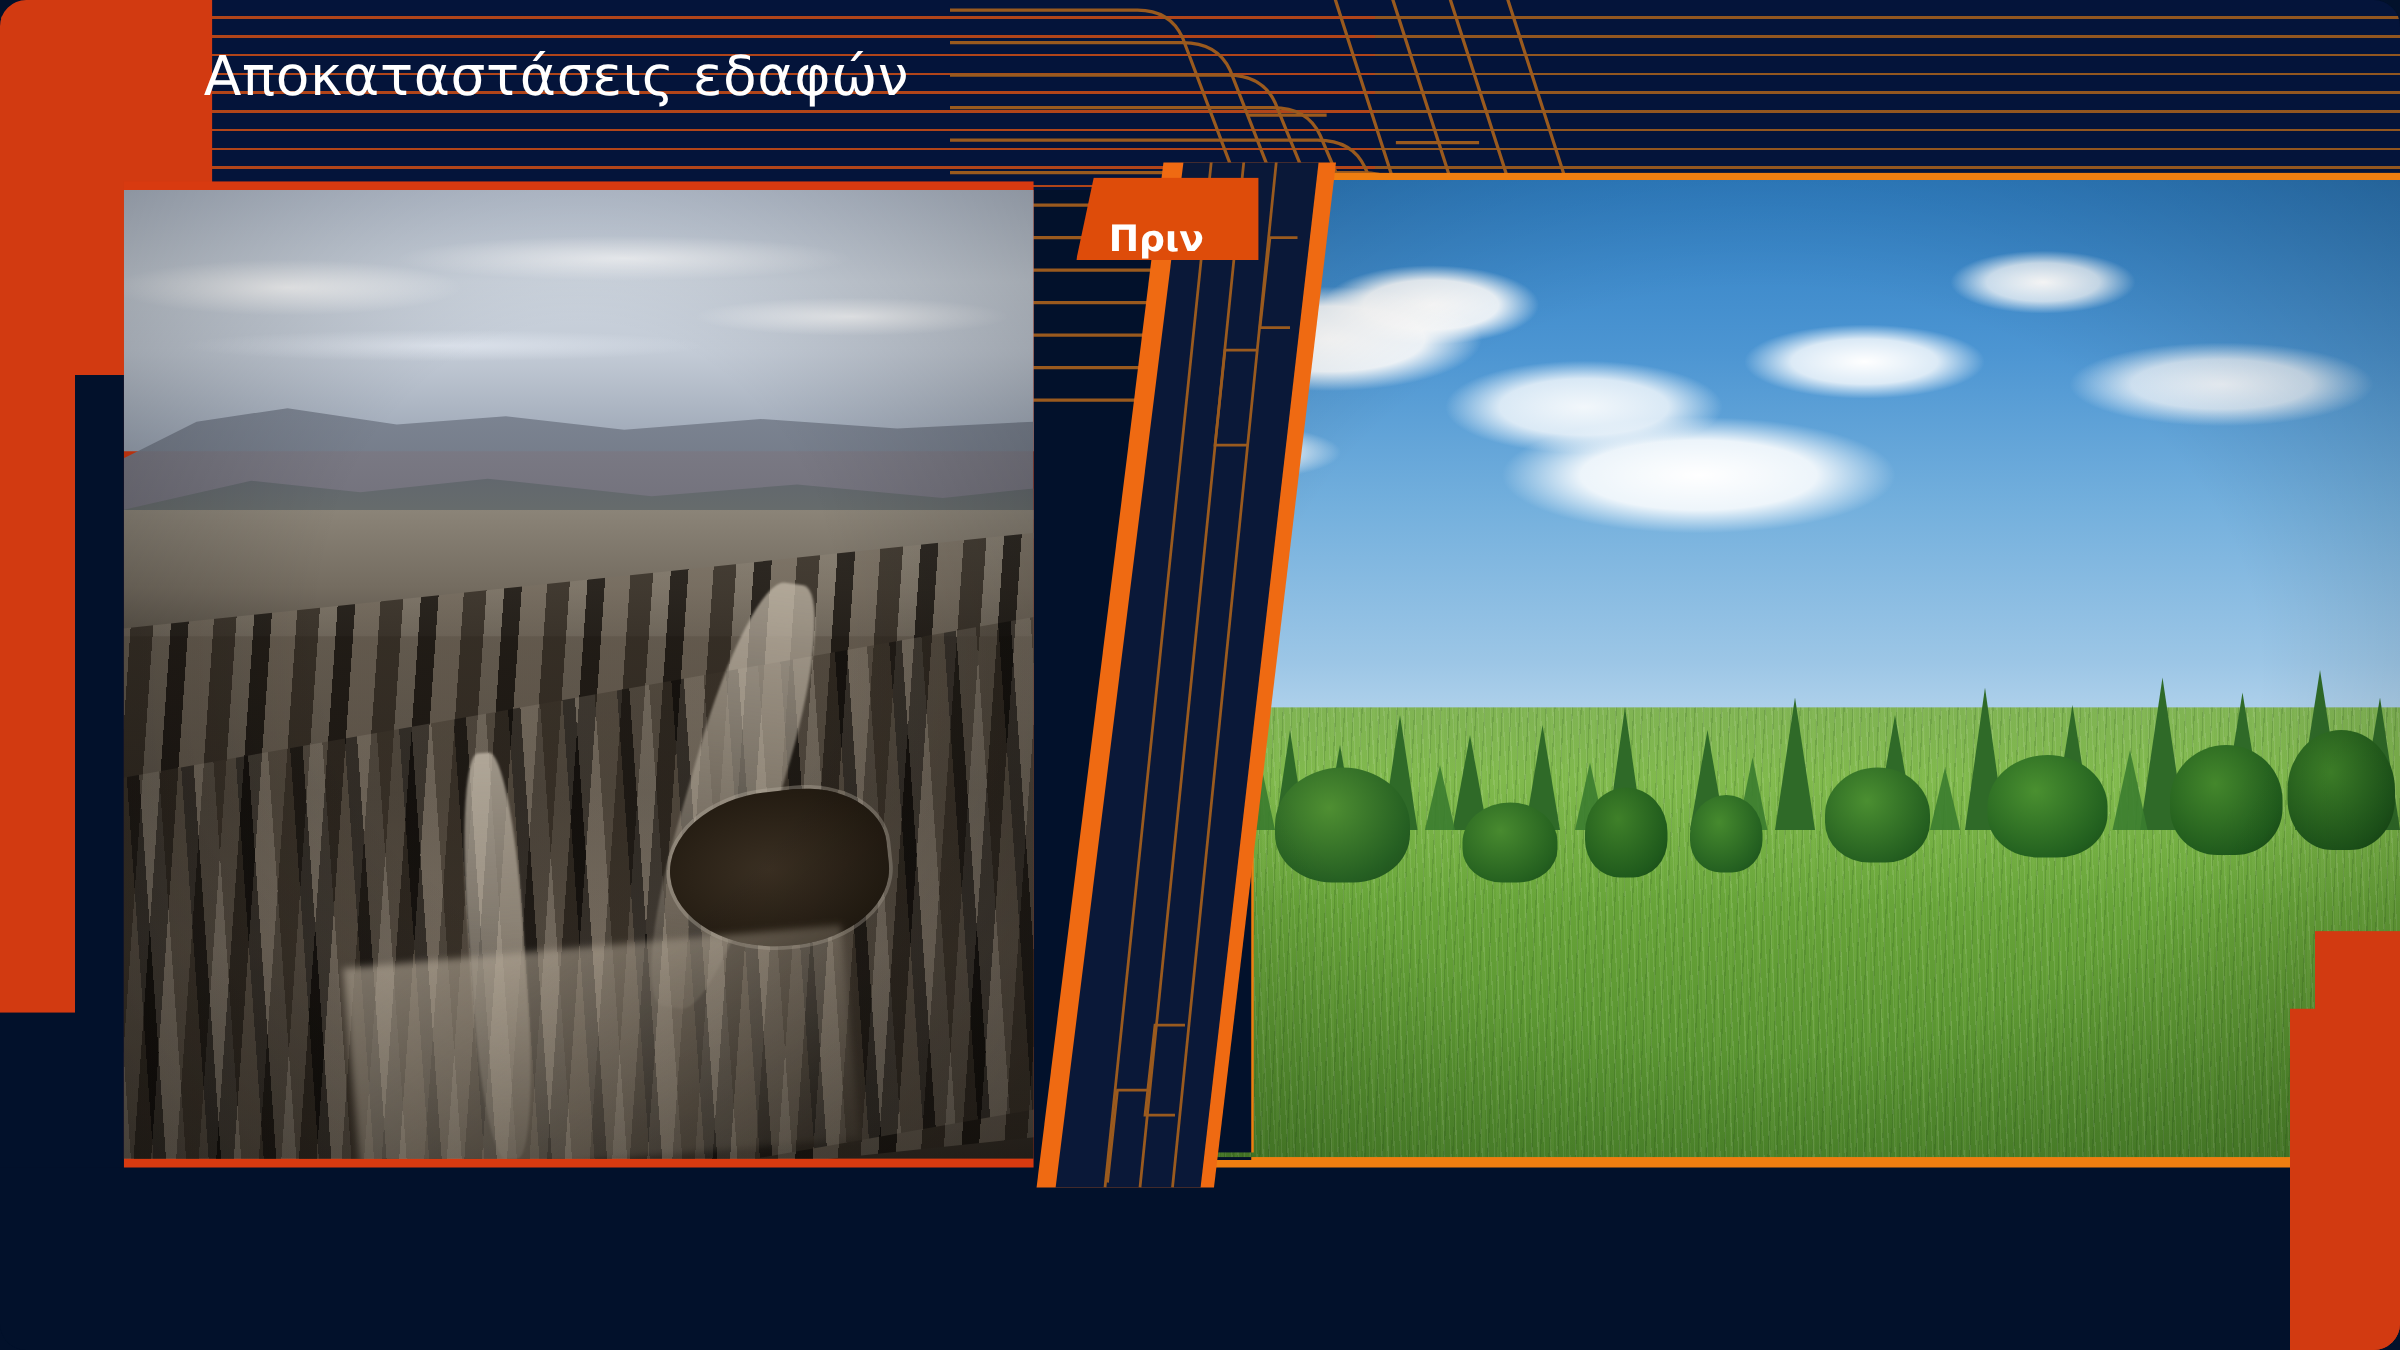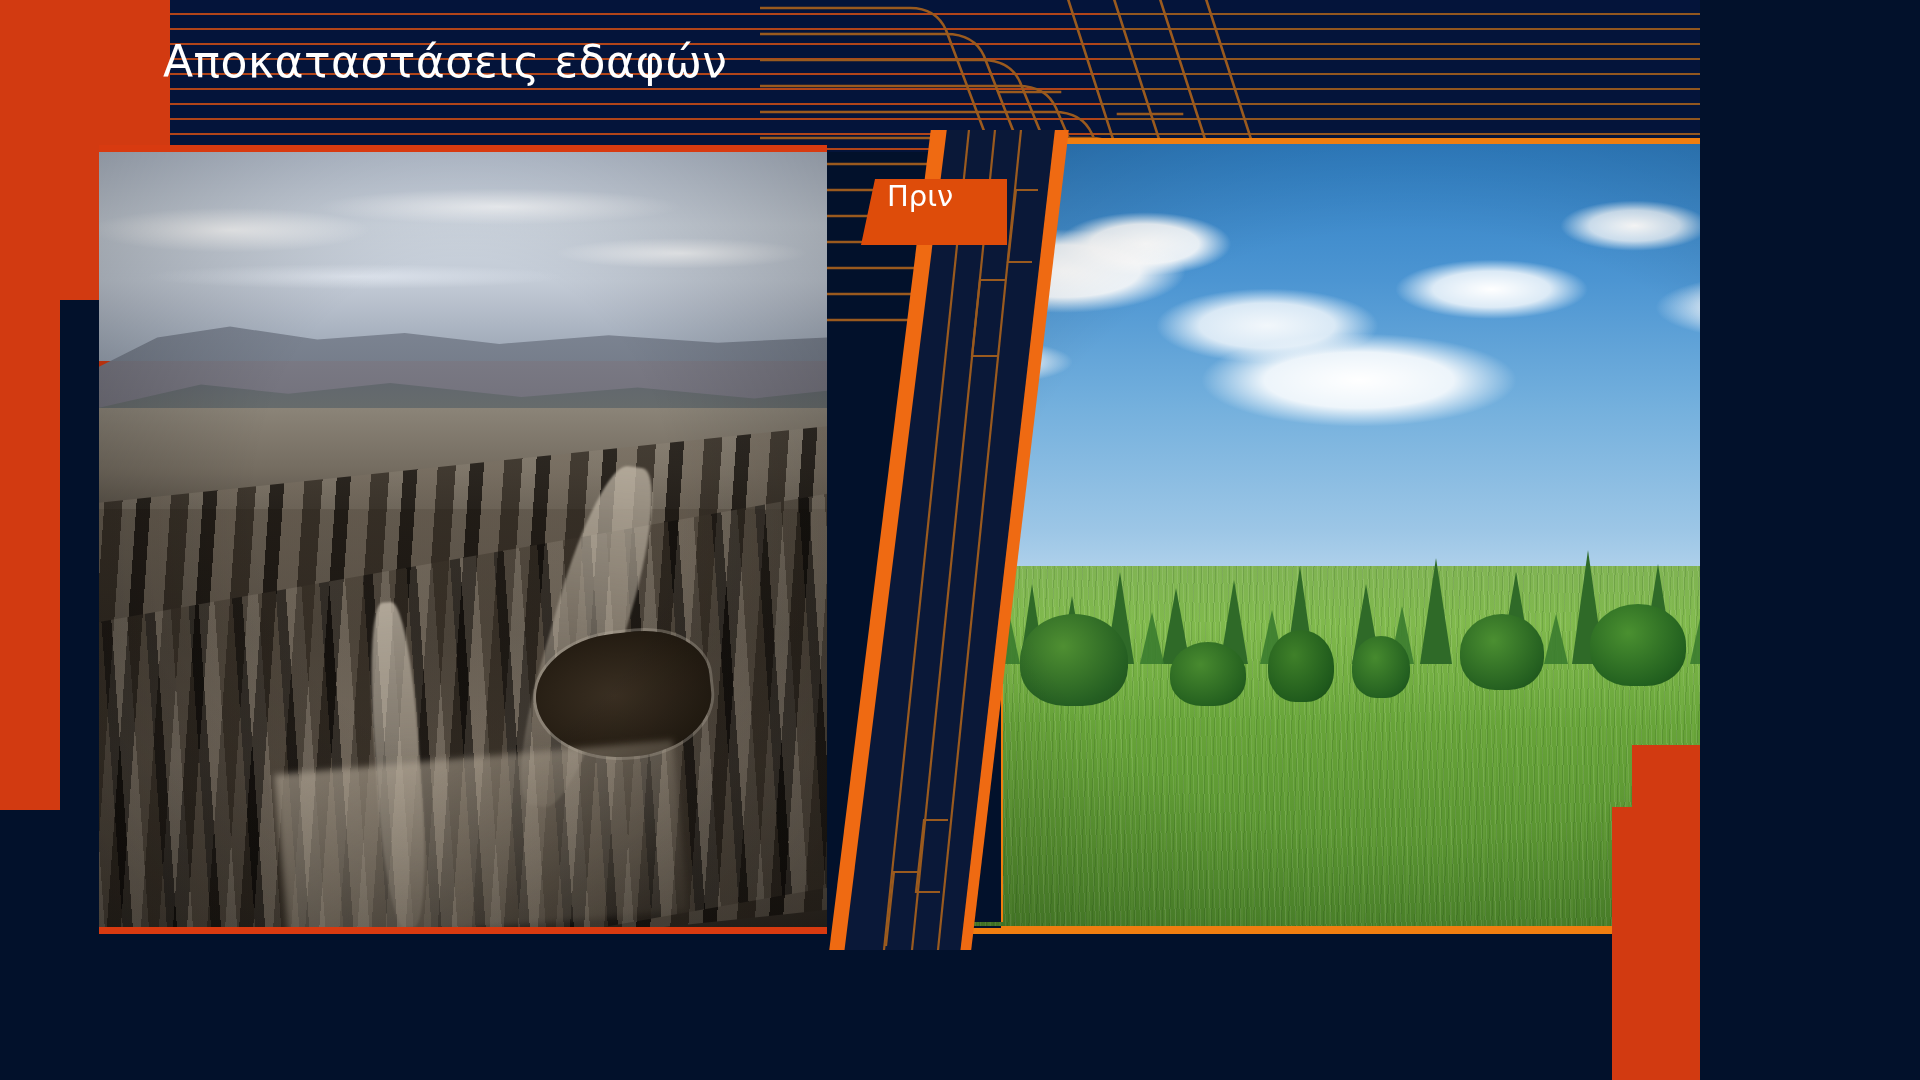--- a/index.html
+++ b/index.html
@@ -4,21 +4,21 @@
 <style>
   * { margin:0; padding:0; box-sizing:border-box; }
   html,body { width:1920px; height:1080px; overflow:hidden; }
   body {
     background:#02112b;
     font-family:"DejaVu Sans","Liberation Sans",sans-serif;
     position:relative;
   }
 
   
-  #stage { position:absolute; inset:0; width:1700px; height:1080px; overflow:hidden; background:#02112b; }
+  #stage { position:absolute; inset:0; width:1920px; height:1080px; overflow:hidden; background:#02112b;border-radius:21px; }
 
   
   .header-band {
     position:absolute; left:0; top:0; width:1920px; height:152px;
     background:#04143a;
     overflow:hidden;
   }
   .header-rules {
     position:absolute; left:0; top:0; width:1920px; height:152px;
     background:repeating-linear-gradient(
@@ -235,26 +235,25 @@
     position:absolute; inset:0;
     background:radial-gradient(ellipse at 50% 50%, rgba(0,0,0,0) 55%, rgba(0,0,0,.22) 100%);
   }
   .shrub { position:absolute; border-radius:50% 50% 42% 42%; }
 
   
   .badge {
     position:absolute; z-index:35;
     background:#de4c0a;
     color:#fff;
-    font-size:29px; font-weight:400;
-    display:flex; align-items:flex-start;
+    font-size:29px; font-weight:700;
+    display:flex; align-items:flex-end;
     padding:0 26px;
     height:66px;
     white-space:nowrap;
-    margin-top:37px;
   }
   .badge-before {
     left:861px; top:142px; width:146px;
     clip-path:polygon(14px 0, 100% 0, 100% 100%, 0 100%);
   }
   .badge-after {
     left:1097px; top:150px; width:133px;
     clip-path:polygon(13px 0, 100% 0, 100% 100%, 0 100%);
   }
 

